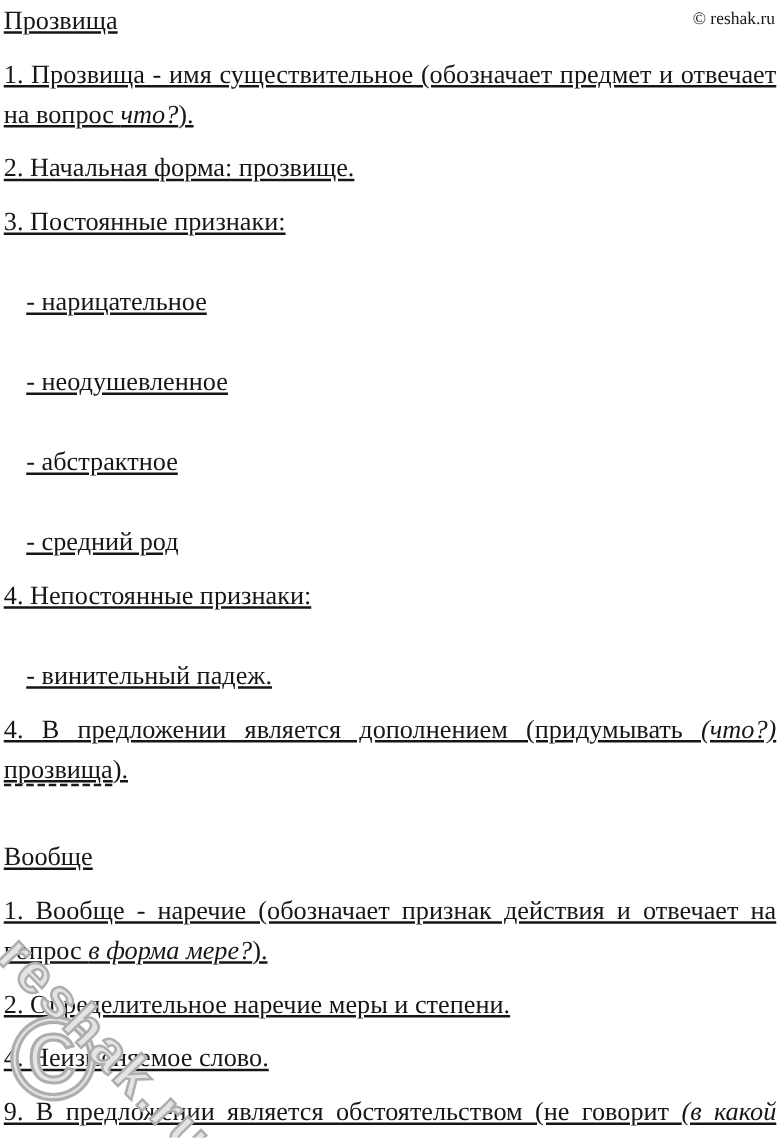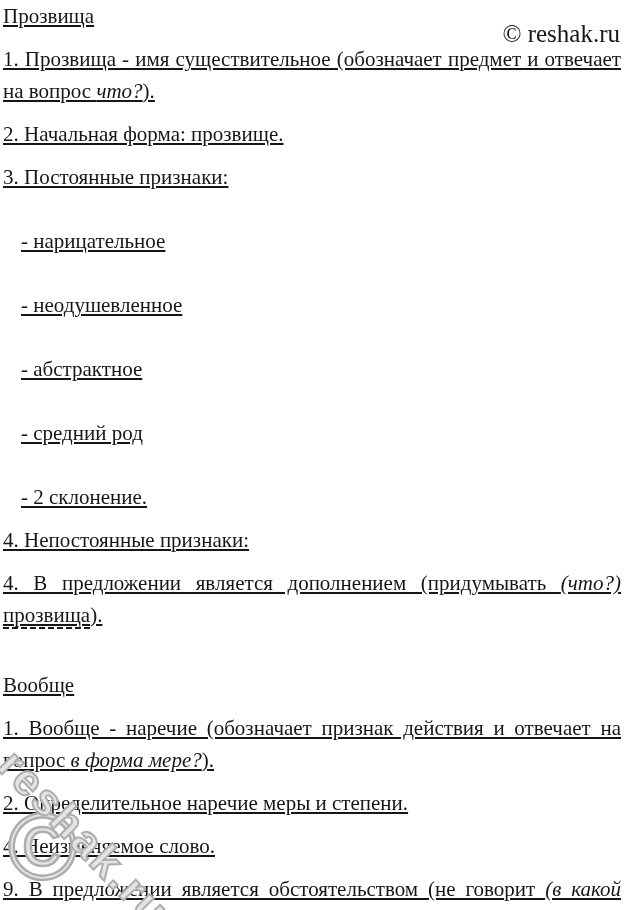--- a/index.html
+++ b/index.html
@@ -7,22 +7,22 @@
     width: 626px; height: 910px; overflow: hidden; position: relative;
     font-family: "Liberation Serif", "DejaVu Serif", serif;
     color: #161616;
   }
   .page {
     position: relative; width: 626px; height: 910px;
     box-sizing: border-box; padding: 0 5px 0 3px;
     font-size: 21px; line-height: 32px;
   }
   .copyright {
-    position: absolute; top: 18px; right: 6px;
-    font-size: 25px; line-height: 32px; white-space: nowrap;
+    position: absolute; top: 0; right: 6px;
+    font-size: 14px; line-height: 32px; white-space: nowrap;
   }
   .para { margin: 0 0 11px 0; text-align: justify; text-decoration: underline; }
   .para.title { text-align: left; }
   .para.indent { padding-left: 18px; text-align: left; margin-top: 32px; }
   .para.gap-top { margin-top: 38px; }
   .i { font-style: italic; }
   .u-dash {
     background-image: linear-gradient(90deg, #1a1a1a 0 6px, transparent 6px 9px);
     background-size: 9px 1.8px; background-repeat: repeat-x;
     background-position: left bottom; padding-bottom: 2px;
@@ -61,22 +61,22 @@
 
   <main id="content">
       <p class="para title">Прозвища</p>
       <p class="para"><span>1. Прозвища - имя существительное (обозначает предмет и отвечает на вопрос </span><span class="i">что?</span><span>).</span></p>
       <p class="para"><span>2. Начальная форма: прозвище.</span></p>
       <p class="para"><span>3. Постоянные признаки:</span></p>
       <p class="para indent"><span>- нарицательное</span></p>
       <p class="para indent"><span>- неодушевленное</span></p>
       <p class="para indent"><span>- абстрактное</span></p>
       <p class="para indent"><span>- средний род</span></p>
-      <p class="para indent"><span>- 2 склонение.</span></p>
       <p class="para"><span>4. Непостоянные признаки:</span></p>
+      <p class="para indent"><span>- винительный падеж.</span></p>
       <p class="para"><span>4. В предложении является дополнением (придумывать </span><span class="i">(что?)</span><span> </span><span class="u-dash">прозвища</span><span>).</span></p>
       <p class="para title gap-top">Вообще</p>
       <p class="para"><span>1. Вообще - наречие (обозначает признак действия и отвечает на вопрос </span><span class="i">в форма мере?</span><span>).</span></p>
       <p class="para"><span>2. Определительное наречие меры и степени.</span></p>
       <p class="para"><span>4. Неизменяемое слово.</span></p>
       <p class="para"><span>9. В предложении является обстоятельством (не говорит </span><span class="i">(в какой мере?)</span><span> </span><span class="u-dashdot">вообще</span><span>).</span></p>
     </main>
 
   <div class="watermark" aria-hidden="true">
     <span class="wm-copy">©</span>

